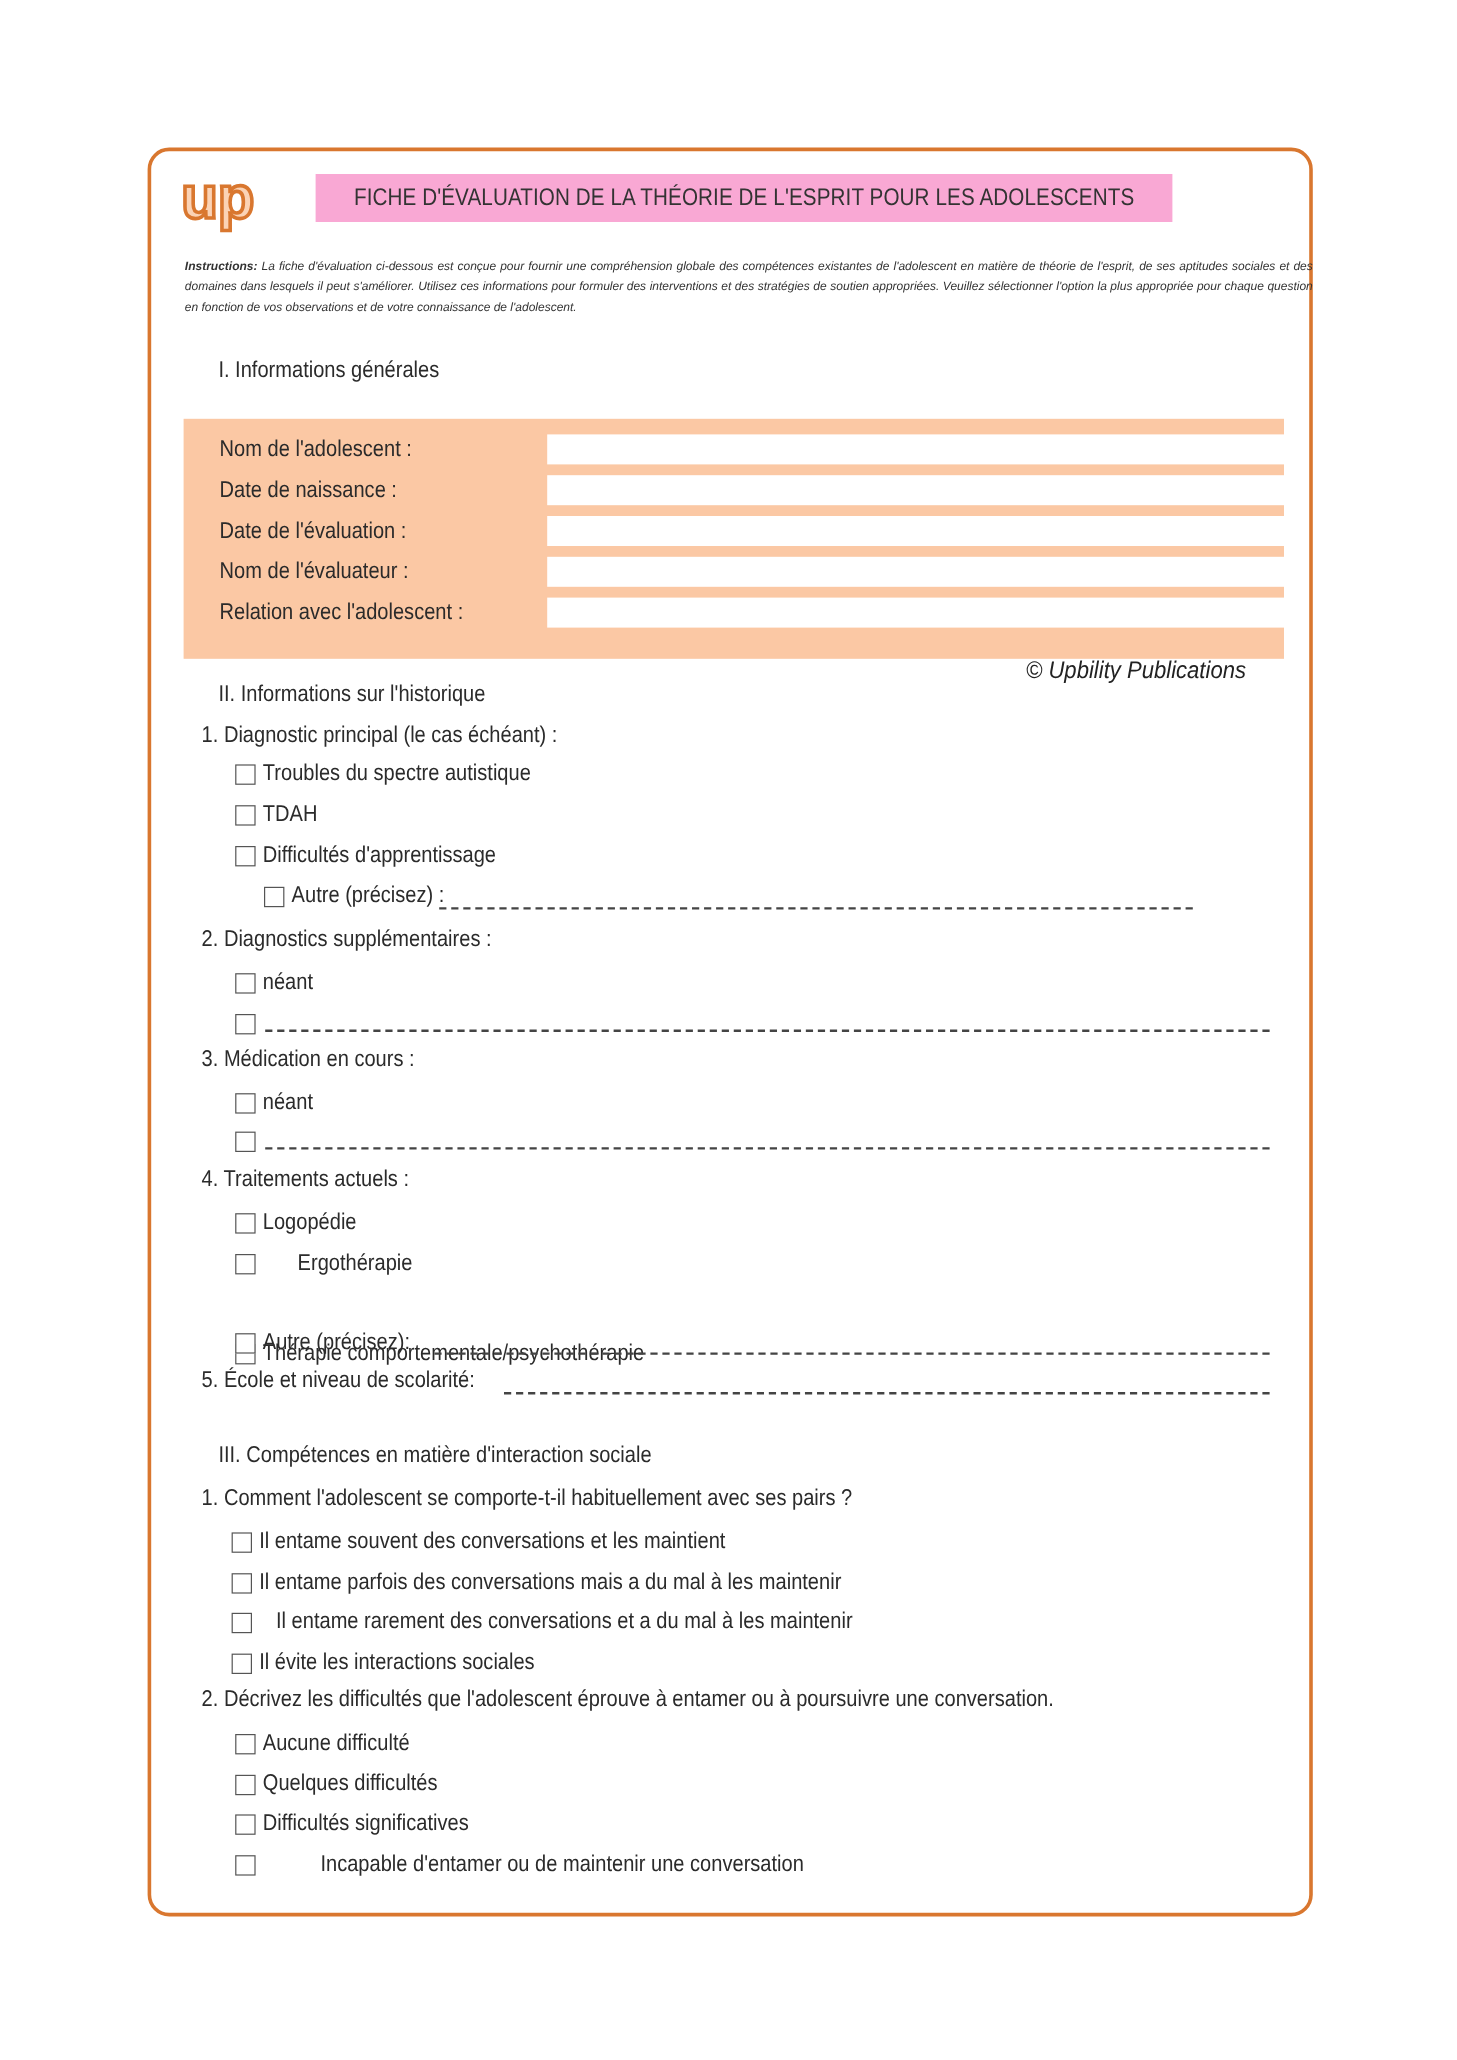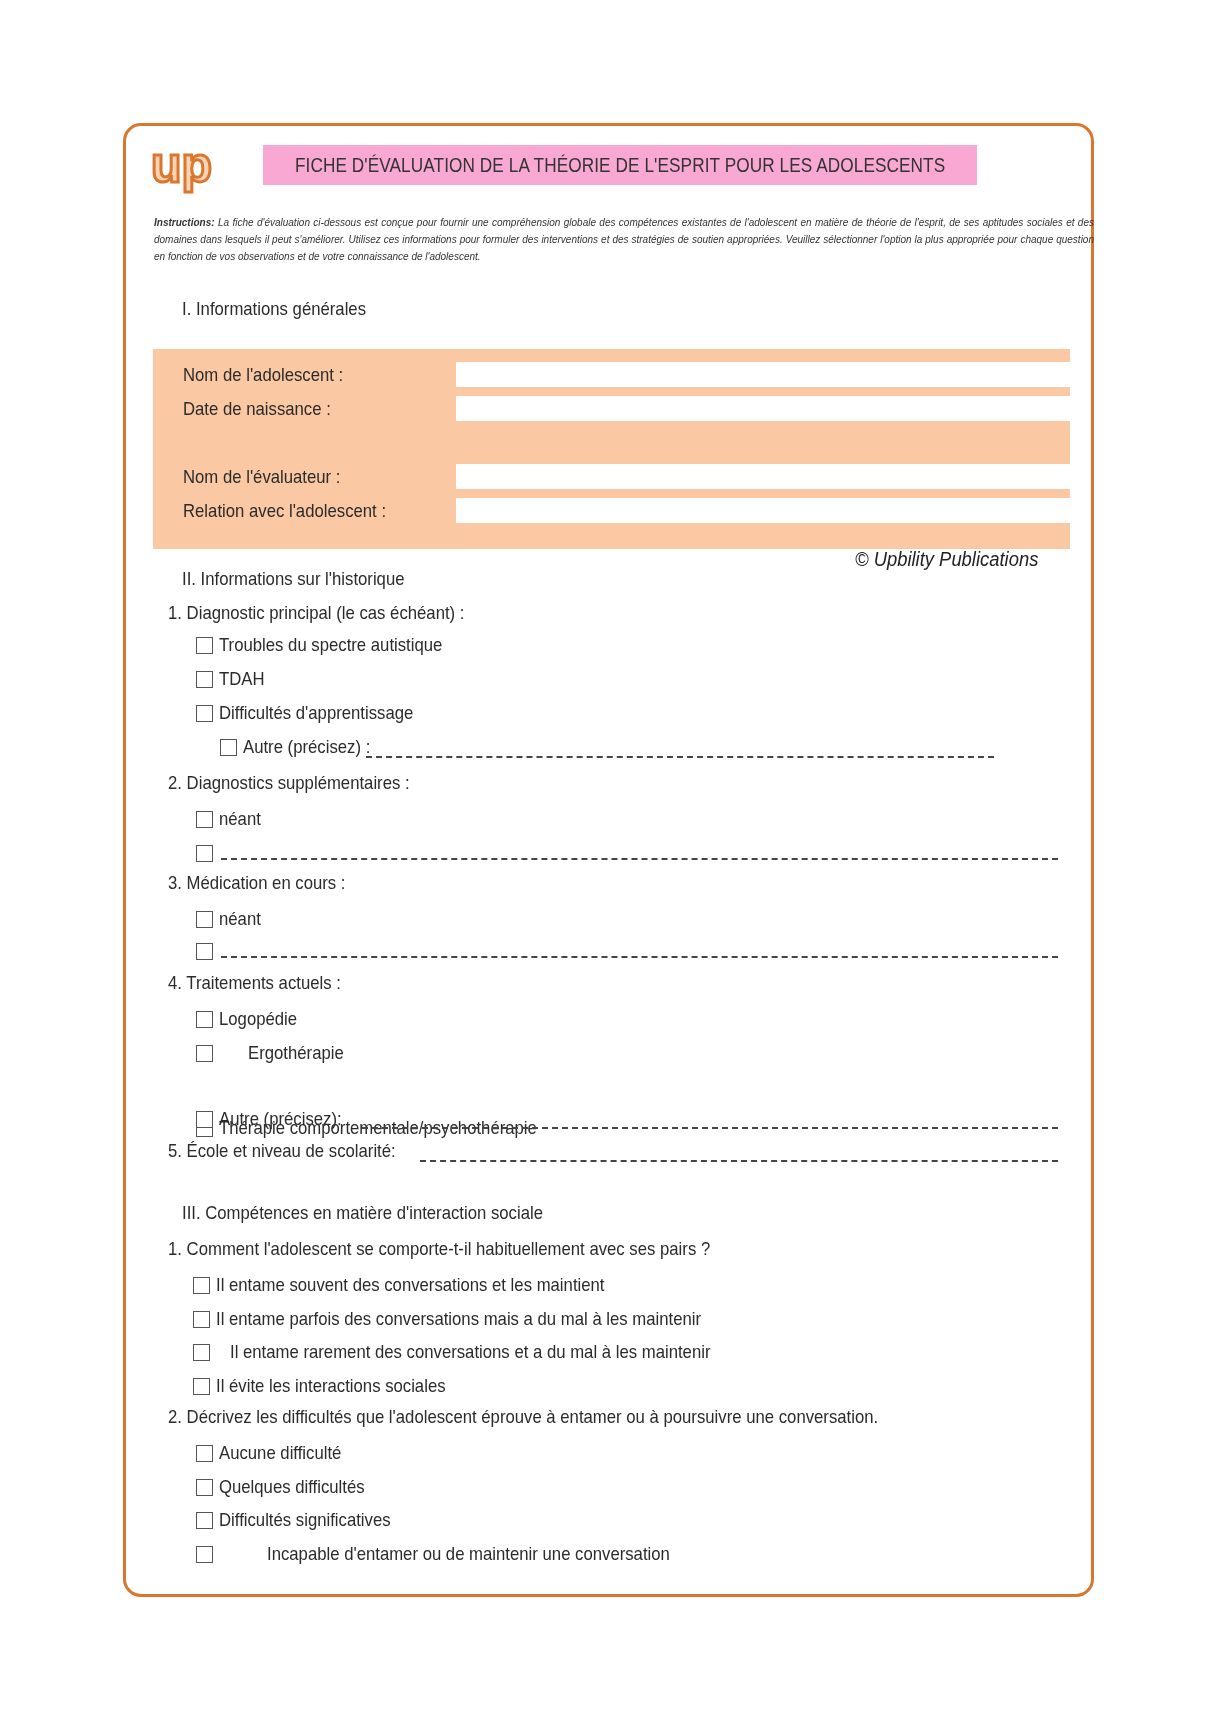--- a/index.html
+++ b/index.html
@@ -55,20 +55,24 @@
 
 <div class="section-head" style="left:182px; top:298px;">I. Informations générales</div>
 
 <div class="info-box">
   <div class="info-row" style="top:13px;">
     <span class="info-label">Nom de l'adolescent :</span>
     <input class="info-input" style="top: 0px;" type="text" value="">
   </div>
   <div class="info-row" style="top:47px;">
     <span class="info-label">Date de naissance :</span>
+    <input class="info-input" style="top: 0px;" type="text" value="">
+  </div>
+  <div class="info-row" style="top:81px;">
+    <span class="info-label">Date de l'évaluation :</span>
     <input class="info-input" style="top: 0px;" type="text" value="">
   </div>
   <div class="info-row" style="top:115px;">
     <span class="info-label">Nom de l'évaluateur :</span>
     <input class="info-input" style="top: 0px;" type="text" value="">
   </div>
   <div class="info-row" style="top:149px;">
     <span class="info-label">Relation avec l'adolescent :</span>
     <input class="info-input" style="top: 0px;" type="text" value="">
   </div>

